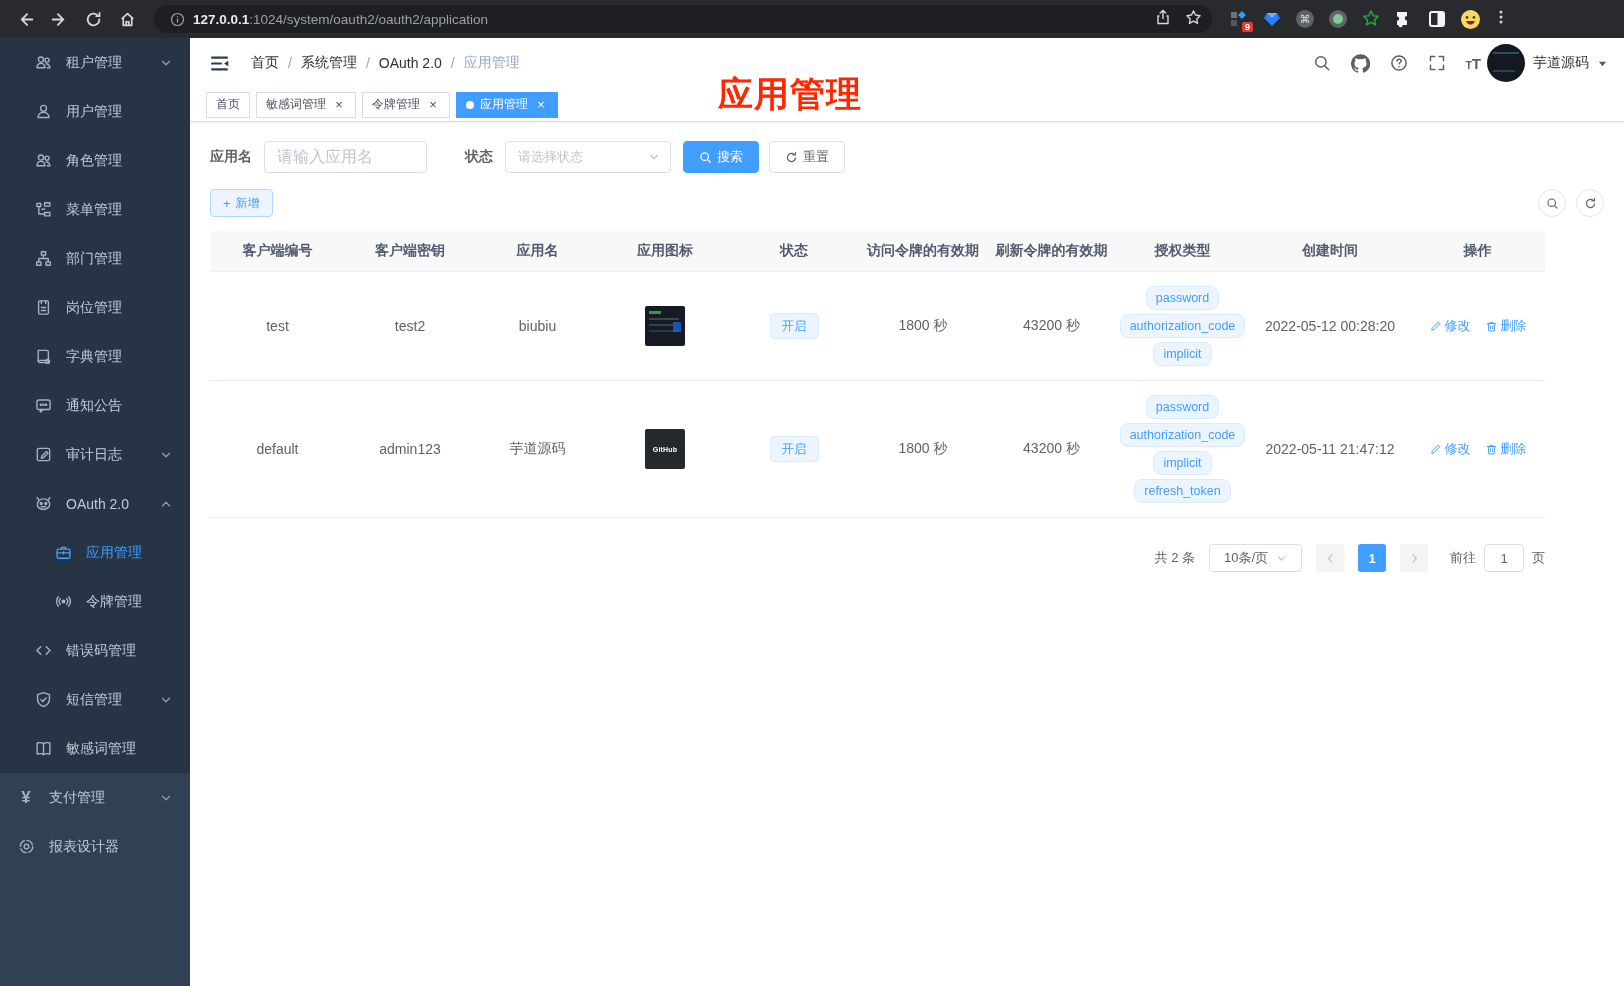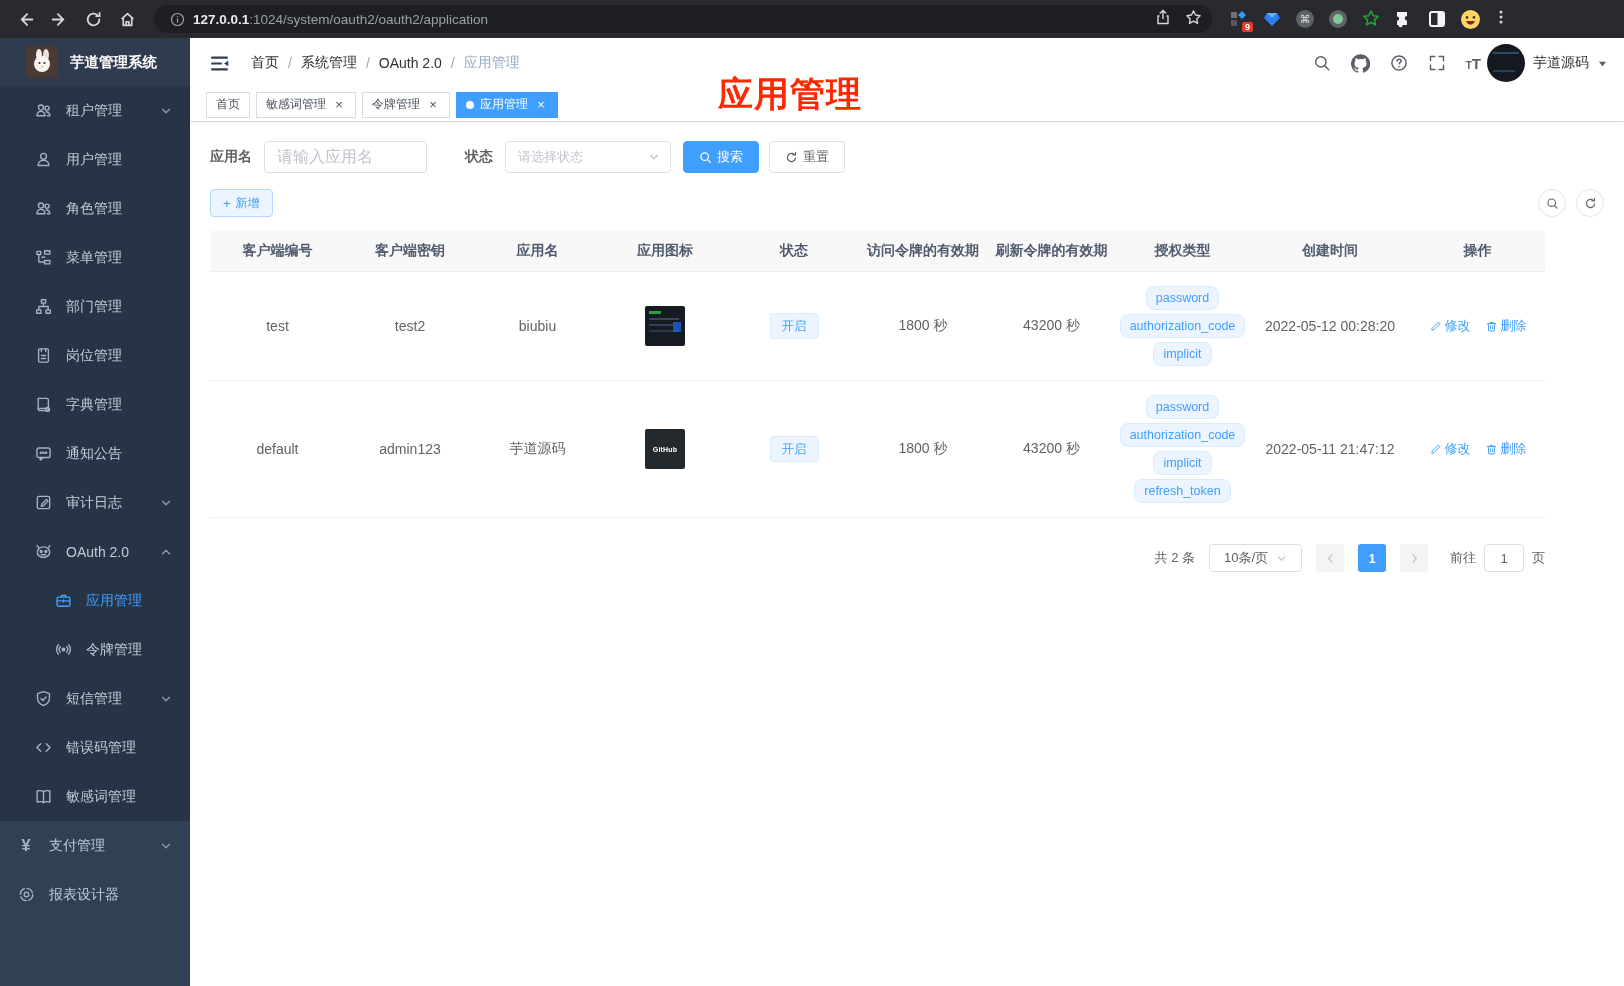--- a/index.html
+++ b/index.html
@@ -240,34 +240,20 @@
     <svg width="16" height="16" viewBox="0 0 16 16" fill="currentColor">
         <circle cx="8" cy="3" r="1.5"></circle>
         <circle cx="8" cy="8" r="1.5"></circle>
         <circle cx="8" cy="13" r="1.5"></circle>
       </svg>
   </span>
 </div>
 
 <div class="app">
   <aside class="sidebar">
-    <div class="logo-row">
-      <span class="logo-img">
-        <svg width="32" height="32" viewBox="0 0 32 32">
-            <rect width="32" height="32" fill="#4a3a33"></rect>
-            <ellipse cx="13" cy="9" rx="3" ry="6" fill="#f3eeea"></ellipse>
-            <ellipse cx="20" cy="9" rx="3" ry="6" fill="#e8e2dd"></ellipse>
-            <circle cx="16" cy="18" r="8" fill="#f7f3ef"></circle>
-            <circle cx="13.5" cy="17" r="1.1" fill="#333"></circle>
-            <circle cx="18.5" cy="17" r="1.1" fill="#333"></circle>
-            <path d="M15 20.5h2l-1 1.4z" fill="#c98"></path>
-          </svg>
-      </span>
-      <span class="logo-title">芋道管理系统</span>
-    </div>
     <nav>
       <div class="menu-block-dark" id="menu-dark">
           <div class="menu-item lvl1">
             <span class="mi-icon">
               <svg width="17" height="17" viewBox="0 0 16 16" fill="none" stroke="currentColor" stroke-width="1.3" stroke-linecap="round" stroke-linejoin="round">
                 <circle cx="5.6" cy="5.2" r="2.4"></circle>
                 <path d="M1.8 13c.2-2.6 1.8-4.2 3.8-4.2S9.2 10.4 9.4 13z"></path>
                 <circle cx="11.3" cy="5.8" r="1.9"></circle>
                 <path d="M10.6 9.2c1.9.3 3.2 1.7 3.4 3.8h-2.4"></path>
               </svg>
@@ -397,39 +383,39 @@
               <svg width="17" height="17" viewBox="0 0 16 16" fill="none" stroke="currentColor" stroke-width="1.3" stroke-linecap="round" stroke-linejoin="round">
                 <circle cx="8" cy="8" r="1.3" fill="currentColor"></circle>
                 <path d="M5 5.4a4 4 0 0 0 0 5.2M11 5.4a4 4 0 0 1 0 5.2M3.2 3.6a6.6 6.6 0 0 0 0 8.8M12.8 3.6a6.6 6.6 0 0 1 0 8.8"></path>
               </svg>
             </span>
     <span class="mi-label">令牌管理</span>
     </div>
           <div class="menu-item lvl1">
             <span class="mi-icon">
               <svg width="17" height="17" viewBox="0 0 16 16" fill="none" stroke="currentColor" stroke-width="1.3" stroke-linecap="round" stroke-linejoin="round">
+                <path d="M5.4 4.4 1.8 8l3.6 3.6M10.6 4.4 14.2 8l-3.6 3.6"></path>
+              </svg>
+            </span>
+    <span class="mi-label">错误码管理</span>
+    </div>
+          <div class="menu-item lvl1">
+            <span class="mi-icon">
+              <svg width="17" height="17" viewBox="0 0 16 16" fill="none" stroke="currentColor" stroke-width="1.3" stroke-linecap="round" stroke-linejoin="round">
                 <path d="M8 1.6l5.6 1.9v4.1c0 3.4-2.2 5.9-5.6 7-3.4-1.1-5.6-3.6-5.6-7V3.5z"></path>
                 <path d="M5.6 8l1.8 1.8 3-3.2"></path>
               </svg>
             </span>
     <span class="mi-label">短信管理</span>
     <span class="mi-chevron ">
               <svg width="12" height="12" viewBox="0 0 12 12" fill="none" stroke="currentColor" stroke-width="1.4" stroke-linecap="round" stroke-linejoin="round">
                 <path d="M2.5 4.2 6 7.8l3.5-3.6"></path>
               </svg>
             </span>
           </div>
-          <div class="menu-item lvl1">
-            <span class="mi-icon">
-              <svg width="17" height="17" viewBox="0 0 16 16" fill="none" stroke="currentColor" stroke-width="1.3" stroke-linecap="round" stroke-linejoin="round">
-                <path d="M5.4 4.4 1.8 8l3.6 3.6M10.6 4.4 14.2 8l-3.6 3.6"></path>
-              </svg>
-            </span>
-    <span class="mi-label">错误码管理</span>
-    </div>
           <div class="menu-item lvl1">
             <span class="mi-icon">
               <svg width="17" height="17" viewBox="0 0 16 16" fill="none" stroke="currentColor" stroke-width="1.3" stroke-linecap="round" stroke-linejoin="round">
                 <path d="M8 3.4C6.6 2.4 4.2 2.3 2 2.8v10.4c2.2-.5 4.6-.4 6 .6 1.4-1 3.8-1.1 6-.6V2.8c-2.2-.5-4.6-.4-6 .6z"></path>
                 <path d="M8 3.4v10.4"></path>
               </svg>
             </span>
     <span class="mi-label">敏感词管理</span>
     </div>
         </div>

